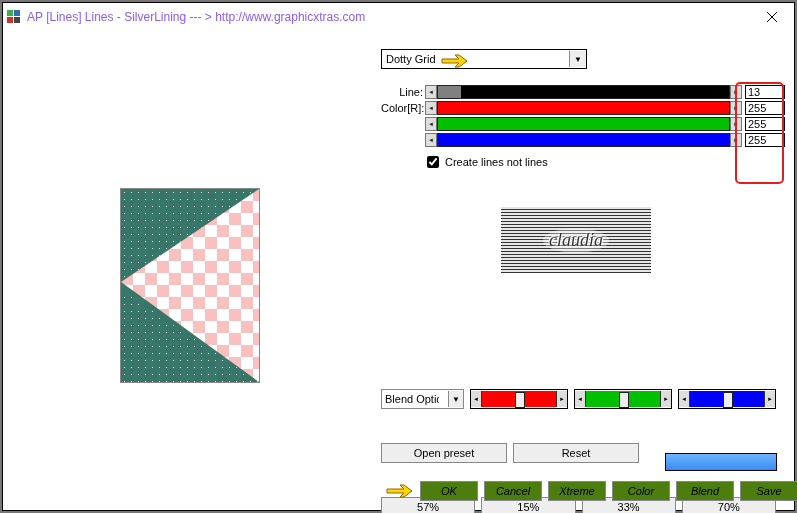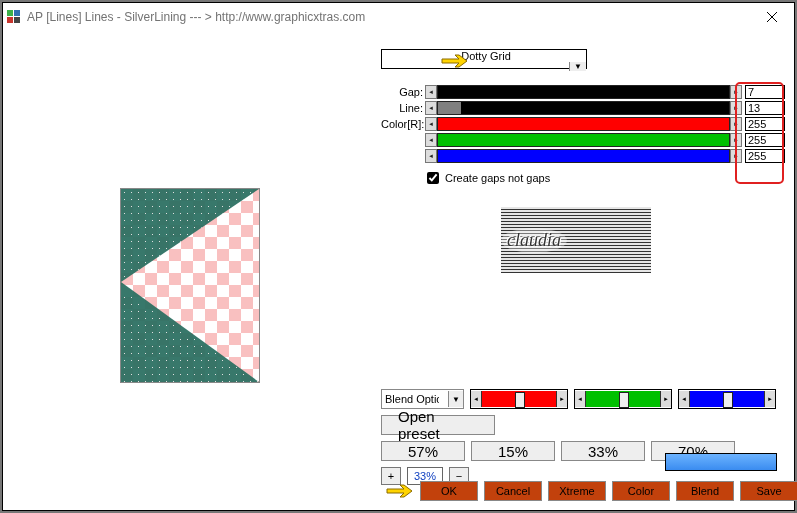--- a/index.html
+++ b/index.html
@@ -35,21 +35,21 @@
     height: 14px;
     margin-right: 6px;
     display: inline-block;
     position: relative;
   }
   .ticon span { position: absolute; width: 6px; height: 6px; }
   .ticon .a { left: 0; top: 0; background: #3cb04a; }
   .ticon .b { left: 7px; top: 0; background: #2f6fb0; }
   .ticon .c { left: 0; top: 7px; background: #c8352e; }
   .ticon .d { left: 7px; top: 7px; background: #444; }
-  .title { font-size: 12px; color: #737373; }
+  .title { font-size: 12px; color: #8b5cf6; }
   .closebtn {
     margin-left: auto;
     width: 44px;
     height: 28px;
     display: flex;
     align-items: center;
     justify-content: center;
     font-size: 13px;
     color: #000;
   }
@@ -177,39 +177,40 @@
 
   .logo {
     position: absolute;
     left: 120px;
     top: 158px;
     width: 150px;
     height: 66px;
     background: repeating-linear-gradient(0deg, #333 0 1px, #e6e6e6 1px 3px);
     display: flex;
     align-items: center;
-    justify-content: flex-start;
+    justify-content: center;
     color: #333;
     font-style: italic;
     font-family: Georgia, serif;
     font-size: 18px;
     text-shadow: 1px 1px 0 #fff, -1px -1px 0 #fff;
   }
   .logo span { background: rgba(255,255,255,.35); padding: 2px 6px; border-radius: 50%; }
 
   .btnrow { display: flex; gap: 6px; margin-top: 4px; }
   .btn {
     height: 18px;
     border: 1px solid #888;
     background: #eee;
-    font-size: 15px;
+    font-size: 11px;
     display: flex;
     align-items: center;
     justify-content: center;
-    padding: 0 16px;
+    padding: 0 22px;
+    margin-top: 28px;
   }
   .wbtn { width: 80px; }
   .mbtn { width: 50px; }
 
   .cslider {
     height: 18px;
     border: 1px solid #000;
     position: relative;
     display: flex;
     align-items: center;
@@ -226,21 +227,21 @@
     background: #eee; border: 1px solid #222;
   }
 
   .miscrow { display: flex; align-items: center; gap: 6px; margin-top: 6px; }
   .numbox { height: 16px; border: 1px solid #666; background: #fff; display: flex; align-items: center; padding: 0 6px; font-size: 11px; color: #1040c0; }
   .plusminus { width: 18px; height: 16px; border: 1px solid #777; background: #eee; display:flex; align-items:center; justify-content:center; font-size:11px; }
 
   .swatch { position: absolute; right: 8px; top: 404px; width: 110px; height: 16px; background: linear-gradient(#6cb3ff, #3a8cf0); border: 1px solid #000; }
 
   .actionrow { position: absolute; left: 5px; top: 432px; display: flex; align-items: center; gap: 6px; }
-  .abtn { height: 18px; border: 1px solid #888; background: #c2410c; font-size: 11px; display:flex; align-items:center; justify-content:center; width: 56px; }
+  .abtn { height: 18px; border: 1px solid #888; background: #4d7c0f; font-size: 11px; display:flex; align-items:center; justify-content:center; width: 56px; font-style: italic; }
 
   .dd2 {
     width: 78px; height: 18px; border: 1px solid #888; background: #fff;
     display: flex; align-items: center; font-size: 11px; padding-left: 3px;
   }
   .dd2 .arrow {
     width: 14px; height: 16px; margin-left: auto;
     background: #eee; border-left: 1px solid #888;
     display:flex; align-items:center; justify-content:center; font-size:8px;
   }
@@ -270,40 +271,31 @@
 
     <div class="preview">
       <div class="checker"></div>
       <div class="tri1"></div>
       <div class="tri2"></div>
       <div class="dots"></div>
     </div>
 
     <div class="right">
 
-      <div class="dropdown" style="position:relative;flex-direction:column;">
+      <div class="dropdown" style="position:relative;">
         <span>Dotty Grid</span>
         <span class="arrow">▼</span>
       </div>
       <div class="hand" style="left:60px; top:3px;">
         <svg width="28" height="20" viewBox="0 0 28 20">
           <path d="M1 7 L18 7 L14 3 L18 3 L26 9 L18 15 L14 15 L18 11 L1 11 Z" fill="#ffd400" stroke="#8a6a00" stroke-width="1"></path>
         </svg>
       </div>
 
       <div class="sliders">
-        <div class="srow">
-          <span class="slabel">Gap:</span>
-          <div class="sarrow">◂</div>
-          <div class="strack" style="background: rgb(0, 0, 0);">
-              <div style="position: absolute; left: 0px; top: 0px; bottom: 0px; width: 5%; background: rgb(0, 0, 0);"></div>
-            </div>
-          <div class="sarrow">▸</div>
-          <div class="sval">7</div>
-        </div>
         <div class="srow">
           <span class="slabel">Line:</span>
           <div class="sarrow">◂</div>
           <div class="strack" style="background: rgb(0, 0, 0);">
               <div style="position: absolute; left: 0px; top: 0px; bottom: 0px; width: 8%; background: rgb(128, 128, 128);"></div>
             </div>
           <div class="sarrow">▸</div>
           <div class="sval">13</div>
         </div>
         <div class="srow">
@@ -326,21 +318,21 @@
           <div class="strack" style="background: rgb(0, 0, 255);"></div>
           <div class="sarrow">▸</div>
           <div class="sval">255</div>
         </div>
       </div>
 
       <div class="highlight" style="left:354px; top:33px; width:45px; height:98px;"></div>
 
       <div class="chk">
         <input type="checkbox" checked="" style="">
-        <span>Create gaps not gaps</span>
+        <span>Create lines not lines</span>
       </div>
 
       <div class="logo">
         <span>claudia</span>
       </div>
 
       <div class="controls-block">
         <div class="btnrow">
           <div class="dd2">
             <span style="overflow:hidden; white-space:nowrap; text-overflow:clip; width:54px;">Blend Options</span>
@@ -364,20 +356,21 @@
             <div class="carrow">◂</div>
             <div class="ctrack" style="background:#0000ff;">
                 <div class="cthumb"></div>
               </div>
             <div class="carrow r">▸</div>
           </div>
         </div>
 
         <div class="btnrow" style="margin-top:6px;">
           <div class="btn wbtn">Open preset</div>
+          <div class="btn wbtn">Reset</div>
         </div>
 
         <div class="btnrow" style="margin-top:6px;">
           <div class="btn mbtn">57%</div>
           <div class="btn mbtn">15%</div>
           <div class="btn mbtn">33%</div>
           <div class="btn mbtn">70%</div>
         </div>
 
         <div class="miscrow">

